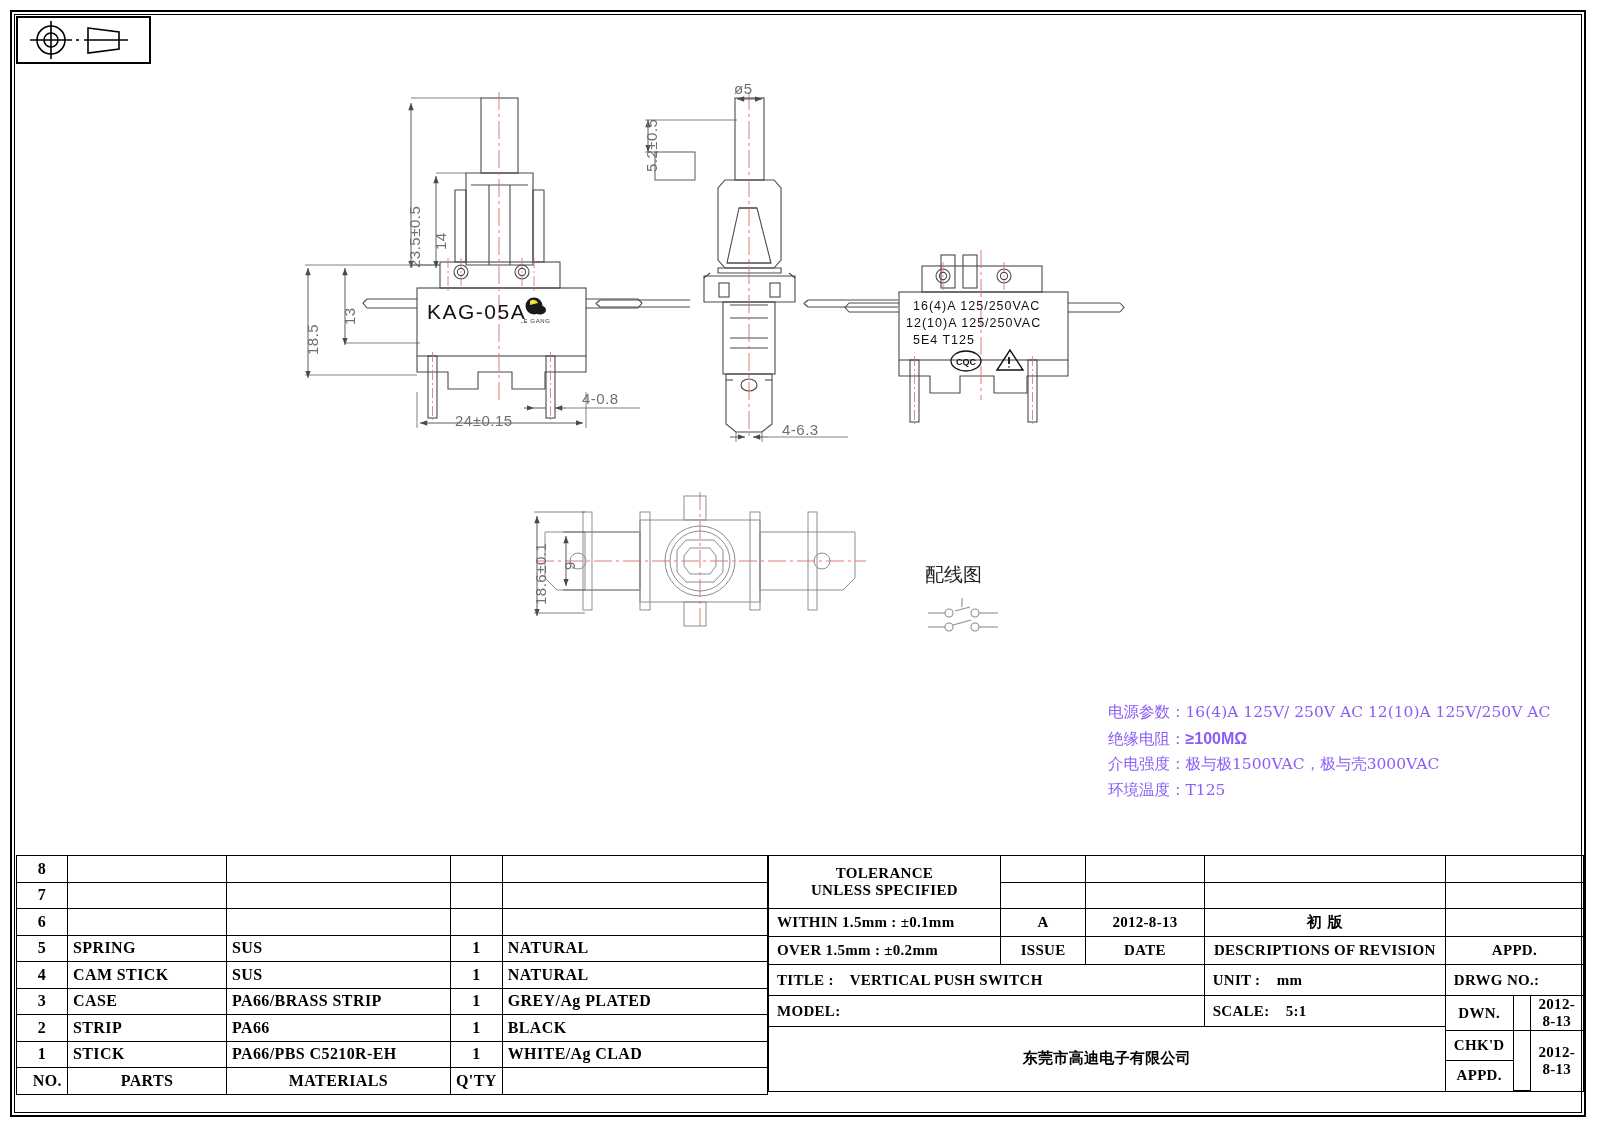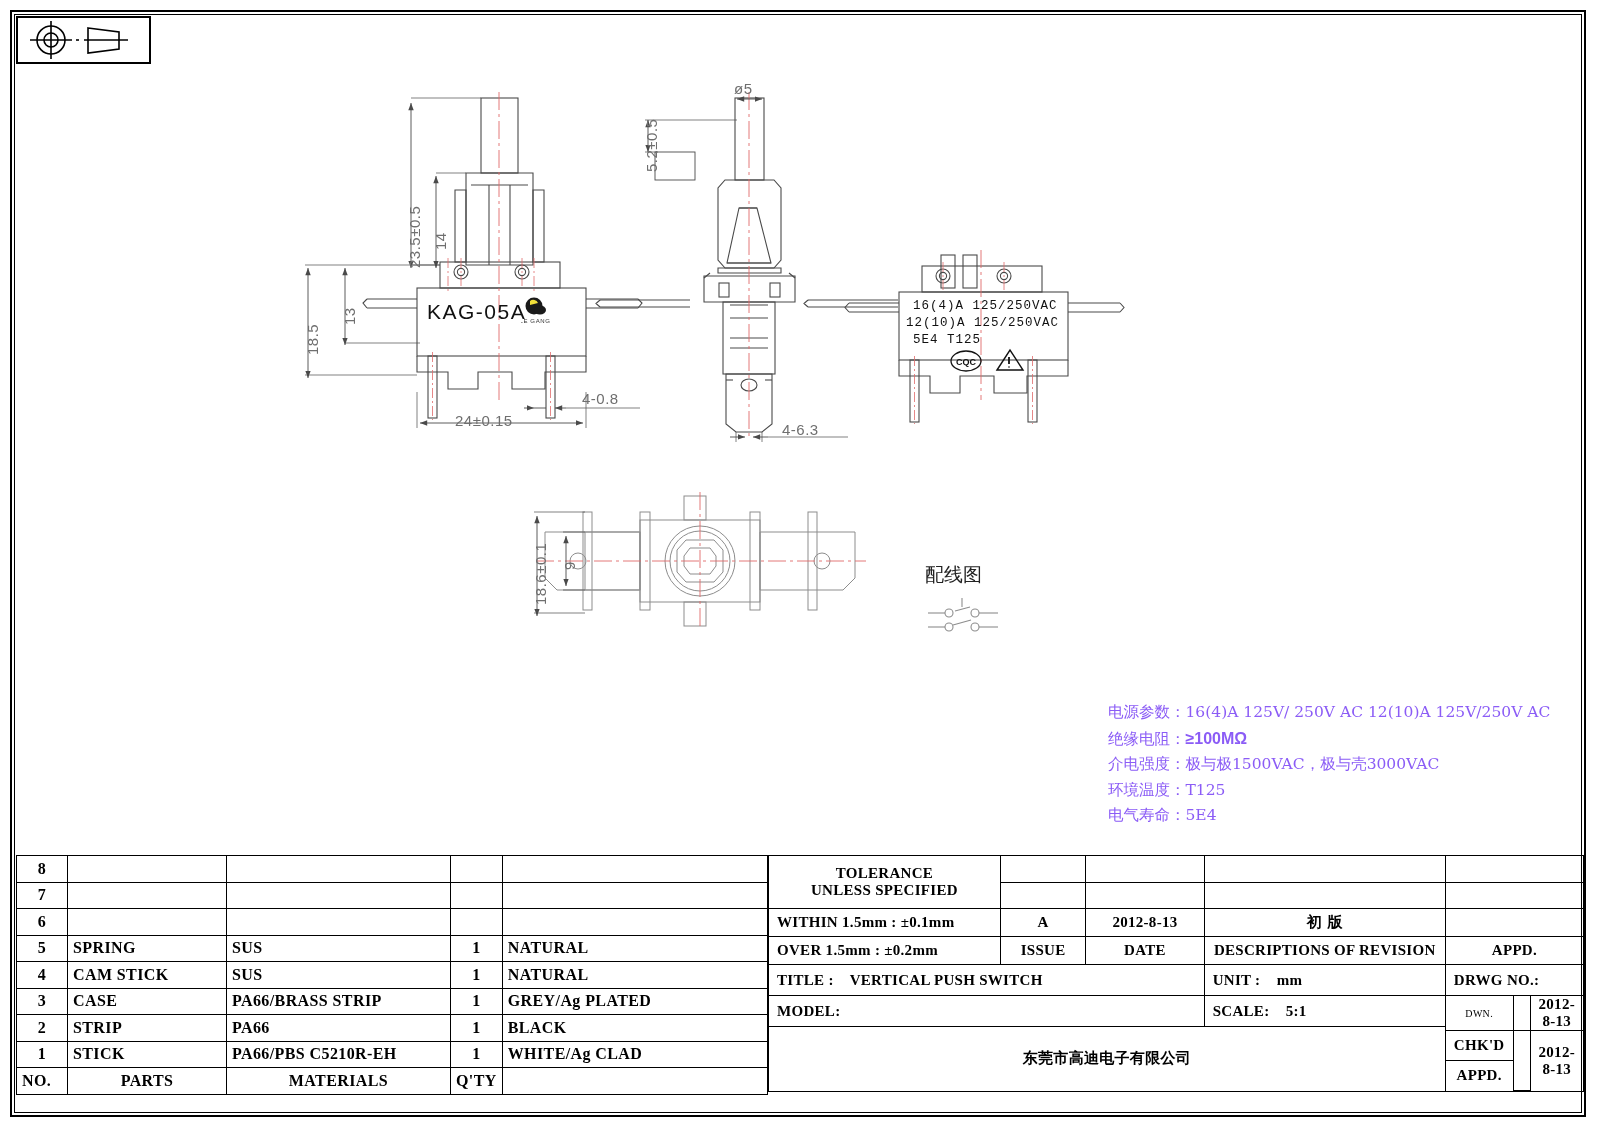--- a/index.html
+++ b/index.html
@@ -13,38 +13,38 @@
   
   .proj-box{position:absolute;left:16px;top:16px;width:135px;height:48px;border:2px solid #000;box-sizing:border-box;background:#fff;}
 
   
   #views{position:absolute;left:0;top:0;width:1600px;height:1131px;pointer-events:none;}
 
   
   .dim{position:absolute;font-family:"Liberation Sans",sans-serif;color:#6f6f6f;font-size:15px;letter-spacing:0.5px;white-space:nowrap;}
   .dim.v{transform-origin:0 0;}
   .partlabel{position:absolute;font-family:"Liberation Sans",sans-serif;font-size:21px;letter-spacing:1.5px;color:#111;white-space:nowrap;text-align:right;}
-  .ratings{position:absolute;font-family:Liberation Mono, monospace;font-size:12.5px;letter-spacing:1px;color:#111;white-space:nowrap;line-height:15px;}
+  .ratings{position:absolute;font-family:Liberation Sans, sans-serif;font-size:12.5px;letter-spacing:1px;color:#111;white-space:nowrap;line-height:15px;}
   .wiretitle{position:absolute;font-family:"DejaVu Sans",sans-serif;font-size:19px;color:#222;white-space:nowrap;}
 
   
   .specblock{position:absolute;left:1108px;top:700px;font-family:"DejaVu Serif",serif;font-size:15.5px;line-height:25.5px;color:#8b5cf6;white-space:nowrap;}
   .specblock .lbl{font-family:"DejaVu Serif",serif;}
   .specblock .big{font-family:"Liberation Sans",sans-serif;font-size:16px;font-weight:bold;}
 
   
   table{border-collapse:collapse;position:absolute;font-family:"Liberation Serif",serif;}
   .bom{left:16px;top:855px;width:752px;}
   .bom td{border:1.6px solid #000;height:25.5px;font-size:16px;font-weight:bold;padding:0 5px;letter-spacing:0.4px;}
   .bom td.no{width:40px;text-align:center;}
   .bom td.parts{width:148px;}
   .bom td.mats{width:213px;}
   .bom td.qty{width:40px;text-align:center;}
   .bom td.rem{width:auto;}
-  .bom tr.hdr td{text-align:left;}
+  .bom tr.hdr td{text-align:right;}
   .bom tr.hdr td.parts,.bom tr.hdr td.mats{text-align:center;}
 
   
   .tb{left:768px;top:855px;width:816px;}
   .tb td{border:1.6px solid #000;font-size:15px;font-weight:bold;padding:0 8px;letter-spacing:0.3px;}
   .tb .c{text-align:center;}
   .cn-company{font-family:"DejaVu Sans",sans-serif;font-size:33px;font-weight:normal;text-align:center;letter-spacing:2px;}
   .cn-ban{font-family:"DejaVu Serif",serif;font-size:17px;font-weight:bold;letter-spacing:9px;}
 </style>
 </head>
@@ -320,21 +320,20 @@
   <div class="ratings" style="left:906px;top:316px;">12(10)A 125/250VAC</div>
   <div class="ratings" style="left:913px;top:333px;">5E4  T125</div>
 
   <div class="wiretitle" style="left:925px;top:562px;">配线图</div>
 
   <div class="specblock">
     <div><span class="lbl">电源参数：</span><span>16(4)A 125V/ 250V AC   12(10)A 125V/250V AC</span></div>
     <div><span class="lbl">绝缘电阻：</span><span class="big">≥100MΩ</span></div>
     <div><span class="lbl">介电强度：</span><span>极与极1500VAC，极与壳3000VAC</span></div>
     <div><span class="lbl">环境温度：</span><span>T125</span></div>
-    <div><span class="lbl">电气寿命：</span><span>5E4</span></div>
   </div>
 
   <table class="bom">
     <tbody>
         <tr>
       <td class="no">8</td>
       <td class="parts"></td>
       <td class="mats"></td>
       <td class="qty"></td>
       <td class="rem"></td>
@@ -458,21 +457,21 @@
       </td>
       <td>
         <span>SCALE:</span>
         &nbsp;&nbsp;
         <span>5:1</span>
       </td>
       <td rowspan="2" style="padding:0;vertical-align:top;">
         <table style="position:relative;width:100%;border-collapse:collapse;">
           <tbody>
                 <tr>
-            <td style="border:1.4px solid #000;border-top:none;border-left:none;width:60px;height:30px;text-align:center;font-size:10px;font-weight:normal;">DWN.</td>
+            <td style="border:1.4px solid #000;border-top:none;border-left:none;width:60px;height:30px;text-align:center;font-size:15px;font-weight:bold;">DWN.</td>
             <td style="border:1.4px solid #000;border-top:none;width:116px;height:30px;"></td>
             <td rowspan="1" style="border:1.4px solid #000;border-top:none;border-right:none;text-align:center;font-size:15px;font-weight:bold;">2012-8-13</td>
           </tr>
           <tr>
             <td style="border:1.4px solid #000;border-left:none;height:29px;text-align:center;font-size:15px;font-weight:bold;">CHK'D</td>
             <td rowspan="2" style="border:1.4px solid #000;"></td>
             <td rowspan="2" style="border:1.4px solid #000;border-right:none;border-bottom:none;text-align:center;font-size:15px;font-weight:bold;">2012-8-13</td>
           </tr>
           <tr>
             <td style="border:1.4px solid #000;border-left:none;border-bottom:none;height:29px;text-align:center;font-size:15px;font-weight:bold;">APPD.</td>

